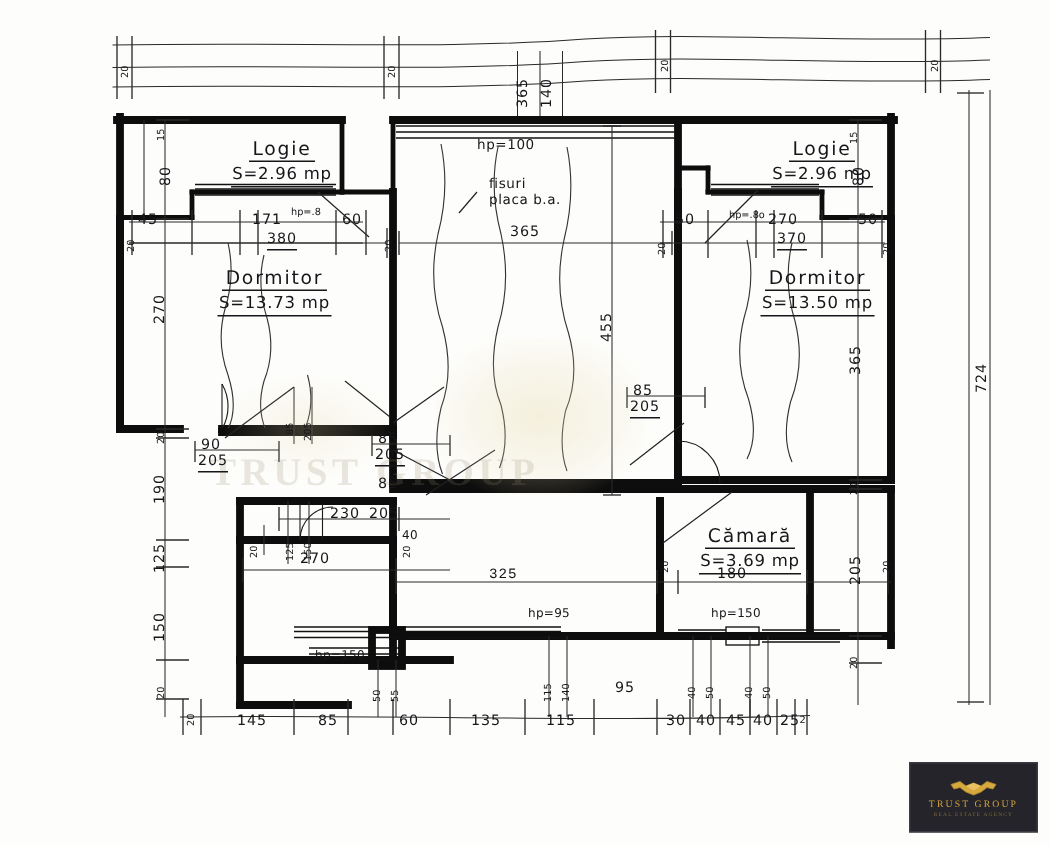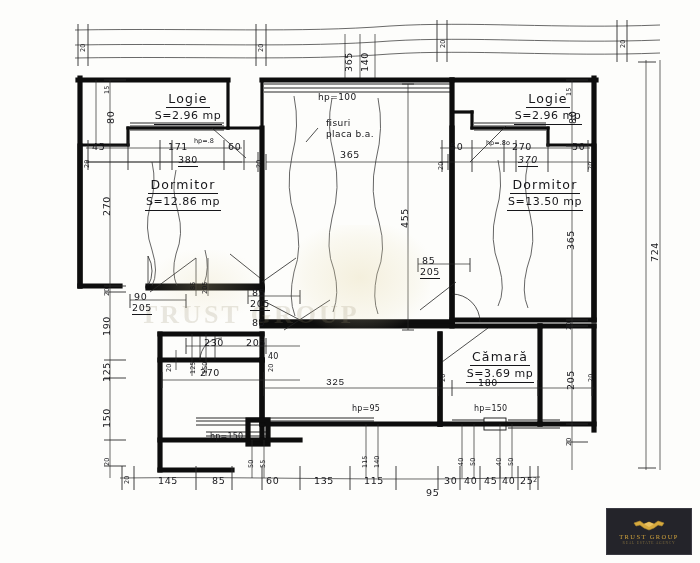--- a/index.html
+++ b/index.html
@@ -375,21 +375,21 @@
     <div id="wmtext">TRUST GROUP</div>
   </div>
 
   <div class="lbl room" style="left:138px;top:92px;width:100px;">
     <span class="rname">Logie</span><br>
     <span class="rarea">S=2.96 mp</span>
   </div>
 
   <div class="lbl room" style="left:128px;top:178px;width:110px;">
     <span class="rname">Dormitor</span><br>
-    <span class="rarea">S=12.86 mp</span>
+    <span class="rarea">S=13.73 mp</span>
   </div>
 
 
   <div class="lbl room" style="left:498px;top:92px;width:100px;">
     <span class="rname">Logie</span><br>
     <span class="rarea">S=2.96 mp</span>
   </div>
 
   <div class="lbl room" style="left:490px;top:178px;width:110px;">
     <span class="rname">Dormitor</span><br>
@@ -443,34 +443,34 @@
   <div class="lbl dim" style="left:92px;top:142px;">45</div>
   <div class="lbl dim" style="left:168px;top:142px;">171</div>
   <div class="lbl dim" style="left:228px;top:142px;">60</div>
   <div class="lbl dim dimu" style="left:178px;top:155px;">380</div>
   <div class="lbl dim tiny vert" style="left:84px;top:168px;">20</div>
   <div class="lbl dim tiny vert" style="left:256px;top:168px;">20</div>
 
   <div class="lbl dim" style="left:450px;top:142px;">50</div>
   <div class="lbl dim" style="left:512px;top:142px;">270</div>
   <div class="lbl dim" style="left:572px;top:142px;">50</div>
-  <div class="lbl dim dimu" style="left:518px;top:155px;font-style:italic;">370</div>
+  <div class="lbl dim dimu" style="left:518px;top:155px;">370</div>
   <div class="lbl dim tiny vert" style="left:438px;top:170px;">20</div>
   <div class="lbl dim tiny vert" style="left:588px;top:170px;">20</div>
 
   <div class="lbl dim" style="left:340px;top:150px;">365</div>
 
   <div class="lbl dim" style="left:134px;top:292px;">90</div>
   <div class="lbl dim dimu" style="left:132px;top:303px;">205</div>
   <div class="lbl dim" style="left:252px;top:288px;">85</div>
   <div class="lbl dim dimu" style="left:250px;top:299px;">205</div>
   <div class="lbl dim" style="left:422px;top:256px;">85</div>
   <div class="lbl dim dimu" style="left:420px;top:267px;">205</div>
   <div class="lbl dim" style="left:252px;top:318px;">85</div>
-  <div class="lbl dim" style="left:204px;top:338px;text-align:center;">230</div>
+  <div class="lbl dim" style="left:220px;top:338px;text-align:center;">230</div>
   <div class="lbl dim" style="left:246px;top:338px;">205</div>
   <div class="lbl dim small" style="left:268px;top:352px;">40</div>
   <div class="lbl dim tiny vert" style="left:190px;top:290px;">85</div>
   <div class="lbl dim tiny vert" style="left:202px;top:294px;">205</div>
 
   <div class="lbl dim" style="left:200px;top:368px;">270</div>
   <div class="lbl dim tiny vert" style="left:166px;top:372px;">20</div>
   <div class="lbl dim tiny vert" style="left:268px;top:372px;">20</div>
   <div class="lbl dim tiny vert" style="left:190px;top:374px;">125</div>
   <div class="lbl dim tiny vert" style="left:202px;top:374px;">150</div>
@@ -479,21 +479,21 @@
   <div class="lbl dim tiny vert" style="left:440px;top:382px;">20</div>
   <div class="lbl dim" style="left:478px;top:378px;">180</div>
   <div class="lbl dim tiny vert" style="left:588px;top:382px;">20</div>
 
   <div class="lbl dim tiny vert" style="left:124px;top:484px;">20</div>
   <div class="lbl dim" style="left:158px;top:476px;">145</div>
   <div class="lbl dim" style="left:212px;top:476px;">85</div>
   <div class="lbl dim" style="left:266px;top:476px;">60</div>
   <div class="lbl dim" style="left:314px;top:476px;">135</div>
   <div class="lbl dim" style="left:364px;top:476px;">115</div>
-  <div class="lbl dim" style="left:410px;top:488px;margin-left:16px;">95</div>
+  <div class="lbl dim" style="left:410px;top:454px;">95</div>
   <div class="lbl dim" style="left:444px;top:476px;">30</div>
   <div class="lbl dim" style="left:464px;top:476px;">40</div>
   <div class="lbl dim" style="left:484px;top:476px;">45</div>
   <div class="lbl dim" style="left:502px;top:476px;">40</div>
   <div class="lbl dim" style="left:520px;top:476px;">25</div>
   <div class="lbl dim tiny" style="left:533px;top:477px;">2</div>
 
   <div class="lbl dim tiny vert" style="left:248px;top:468px;">50</div>
   <div class="lbl dim tiny vert" style="left:260px;top:468px;">55</div>
   <div class="lbl dim tiny vert" style="left:362px;top:468px;">115</div>

